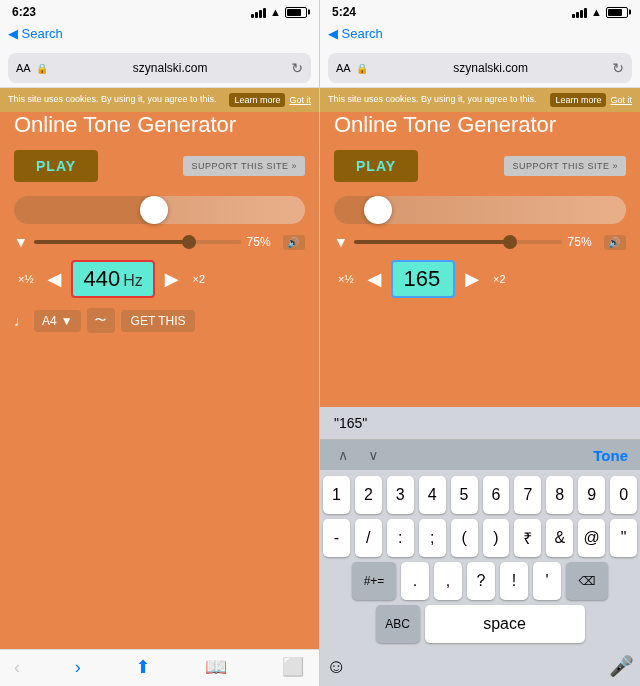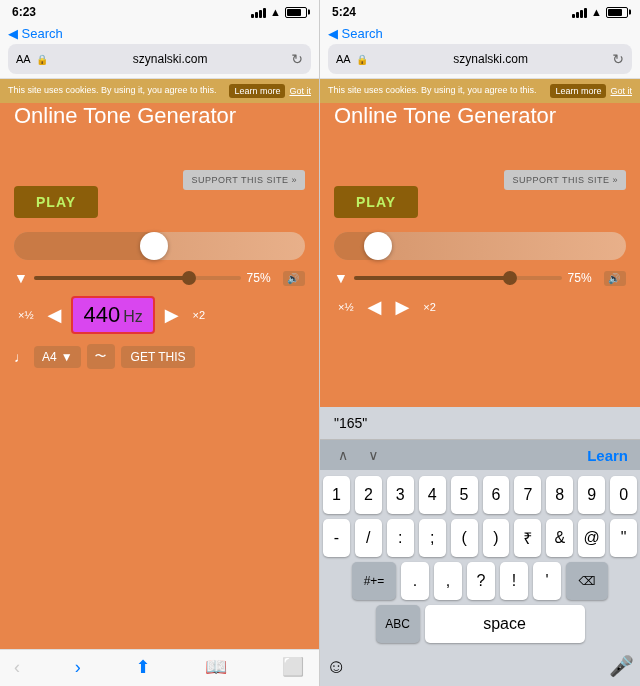--- a/index.html
+++ b/index.html
@@ -84,21 +84,21 @@
       background: #f8f8f8;
       border-bottom: 1px solid #ddd;
       padding: 4px 8px;
     }
     .back-search {
       font-size: 13px;
       color: #007aff;
       display: flex;
       align-items: center;
       gap: 2px;
-      margin-bottom: 3px;
+      margin-bottom: 12px;
     }
     .address-bar {
       display: flex;
       align-items: center;
       background: #e5e5ea;
       border-radius: 8px;
       padding: 4px 8px;
       gap: 6px;
       height: 30px;
     }
@@ -157,29 +157,28 @@
       margin-bottom: 12px;
     }
     .controls-row {
       display: flex;
       align-items: center;
       justify-content: space-between;
       margin-bottom: 14px;
     }
     .play-btn {
       background: #8B5E0A;
-      color: #bef264;
+      color: #5eead4;
       border: none;
       padding: 8px 22px;
       font-size: 14px;
       font-weight: 600;
       border-radius: 4px;
       cursor: pointer;
       letter-spacing: 1px;
-      margin-top: 45px;
     }
     .support-btn {
       background: #c8c8c8;
       color: #555;
       border: none;
       padding: 5px 8px;
       font-size: 9px;
       border-radius: 3px;
       cursor: pointer;
       letter-spacing: 0.5px;
@@ -279,21 +278,21 @@
       background: none;
       border: none;
       color: #fff;
       font-size: 18px;
       cursor: pointer;
       padding: 0 4px;
     }
     .freq-display {
       border: 2px solid #e53535;
       border-radius: 4px;
-      background: #d946ef;
+      background: #5eead4;
       padding: 4px 10px;
       display: flex;
       align-items: baseline;
       gap: 3px;
       justify-content: flex-end;
     }
     .freq-display.active-input {
       border-color: #4a9eff;
     }
     .freq-value {
@@ -630,35 +629,39 @@
         <div class="volume-fill"></div>
         <div class="volume-thumb"></div>
       </div>
       <span class="volume-pct">75%</span>
       <button class="speaker-btn">🔊</button>
     </div>
 
     <div class="freq-row">
       <span class="half-btn">×½</span>
       <button class="freq-prev">◀</button>
+      <div class="freq-display active-input">
+        <span class="freq-value">165</span>
+        <span class="freq-unit"></span>
+      </div>
       <button class="freq-next">▶</button>
       <span class="double-btn">×2</span>
     </div>
   </div>
 
   <div class="keyboard-suggestion">
     <span>"165"</span>
   </div>
 
   <div class="keyboard-toolbar">
     <div class="kbd-arrows">
       <button class="kbd-arrow">∧</button>
       <button class="kbd-arrow">∨</button>
     </div>
-    <button class="kbd-done">Learn</button>
+    <button class="kbd-done">Tone</button>
   </div>
 
   <div class="keyboard-area">
     <div class="keyboard-rows">
 
       <div class="kbd-row">
         <button class="kbd-key">1</button>
         <button class="kbd-key">2</button>
         <button class="kbd-key">3</button>
         <button class="kbd-key">4</button>

